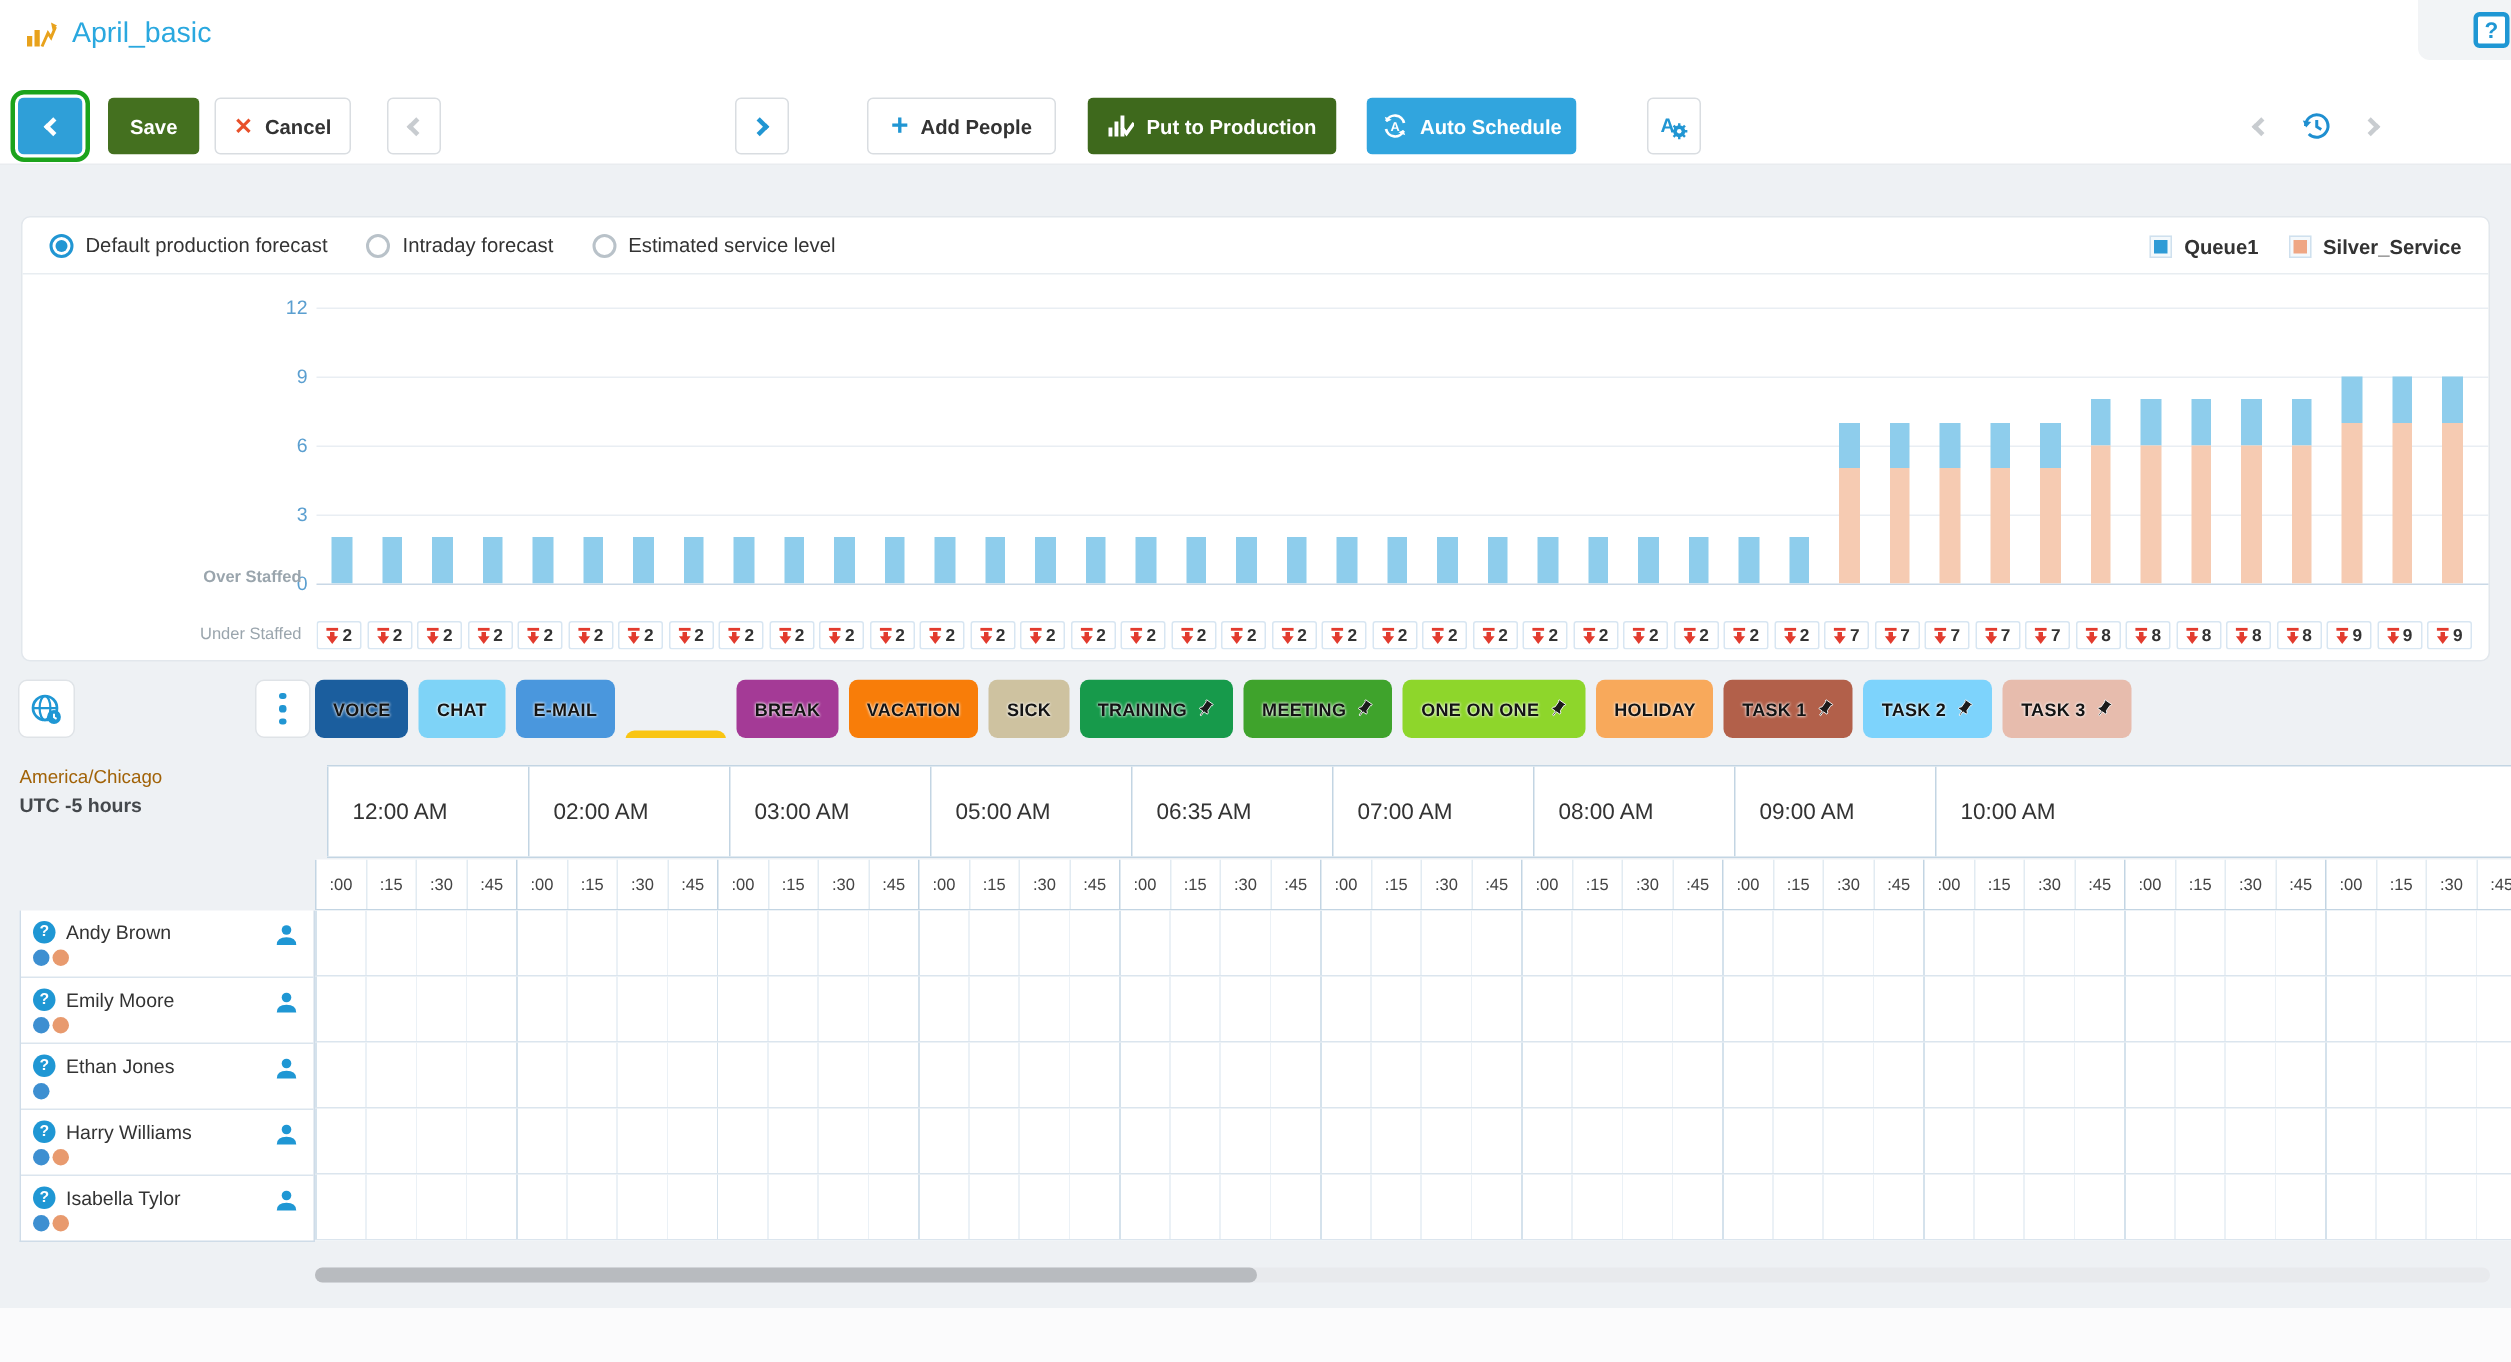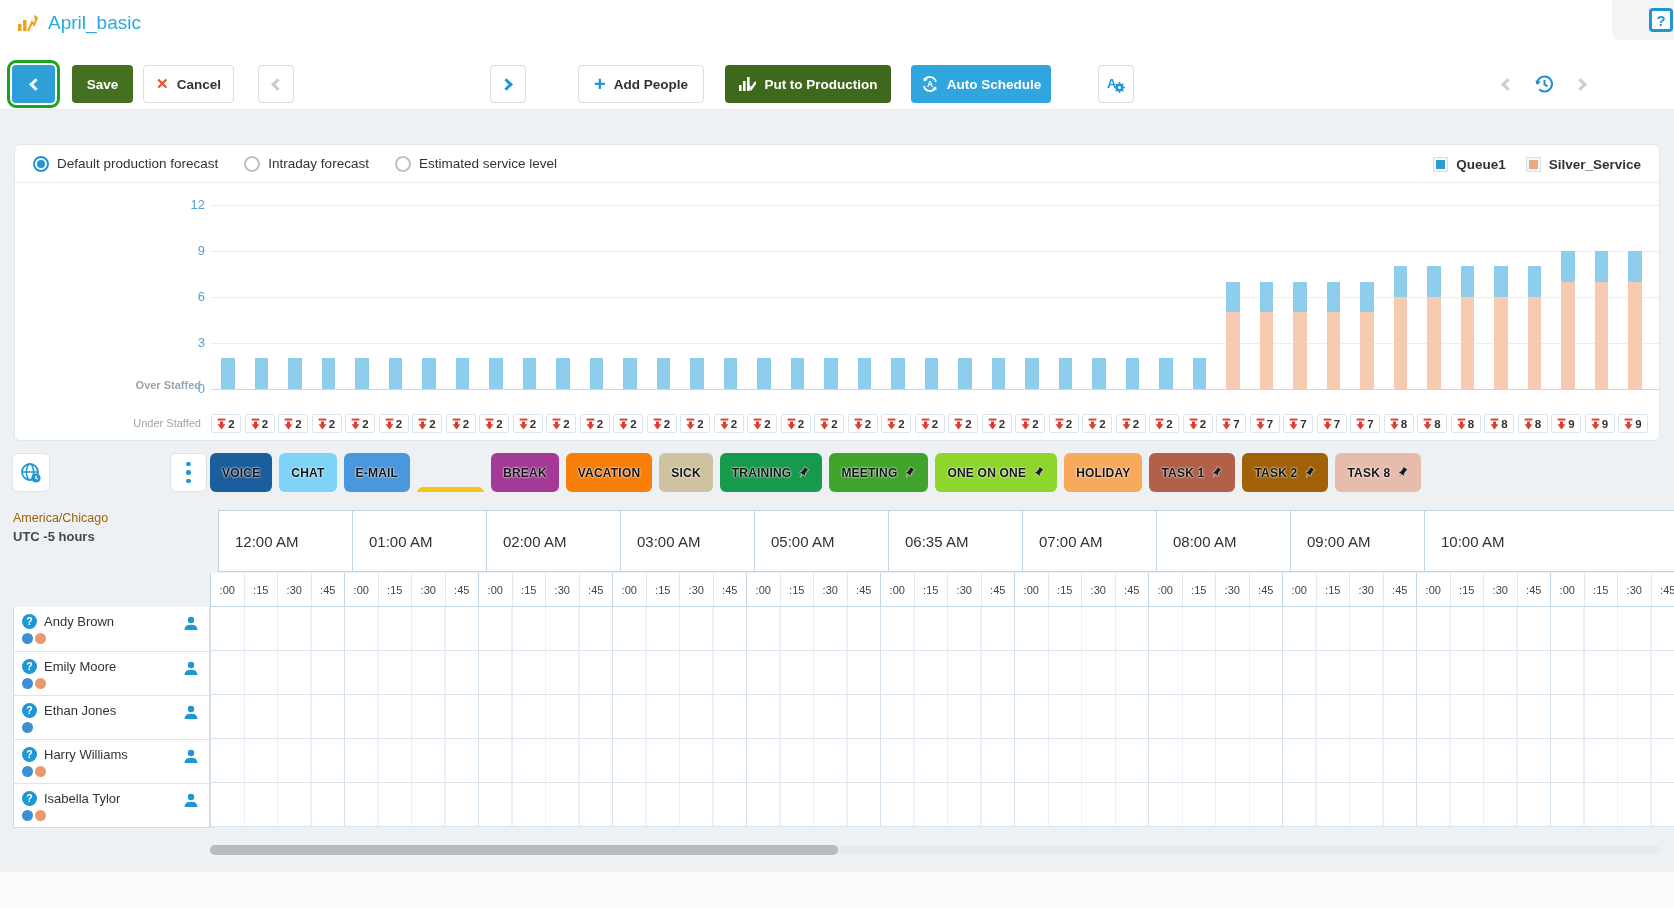--- a/index.html
+++ b/index.html
@@ -767,37 +767,36 @@
       </div>
       <div class="act" style="background: rgb(248, 169, 91);">
         <span>HOLIDAY</span>
       </div>
       <div class="act" style="background: rgb(178, 96, 74);">
         <span>TASK 1</span>
         <svg width="13" height="13" viewBox="0 0 24 24">
           <path d="M16 12V4h1V2H7v2h1v8l-2 2v2h5.2v6h1.6v-6H18v-2l-2-2z" transform="rotate(35 12 12)" fill="#1b1b1b" stroke="#ffffff" stroke-width="1"></path>
         </svg>
       </div>
-      <div class="act" style="background: #a16207;">
+      <div class="act" style="background: #7dd3fc;">
         <span>TASK 2</span>
         <svg width="13" height="13" viewBox="0 0 24 24">
           <path d="M16 12V4h1V2H7v2h1v8l-2 2v2h5.2v6h1.6v-6H18v-2l-2-2z" transform="rotate(35 12 12)" fill="#1b1b1b" stroke="#ffffff" stroke-width="1"></path>
         </svg>
       </div>
       <div class="act" style="background: rgb(231, 188, 173);">
-        <span>TASK 8</span>
+        <span>TASK 3</span>
         <svg width="13" height="13" viewBox="0 0 24 24">
           <path d="M16 12V4h1V2H7v2h1v8l-2 2v2h5.2v6h1.6v-6H18v-2l-2-2z" transform="rotate(35 12 12)" fill="#1b1b1b" stroke="#ffffff" stroke-width="1"></path>
         </svg>
       </div>
     </div>
 
   <div class="hour-row" id="hourRow">
       <div class="hcell">12:00 AM</div>
-      <div class="hcell">01:00 AM</div>
       <div class="hcell">02:00 AM</div>
       <div class="hcell">03:00 AM</div>
       <div class="hcell">05:00 AM</div>
       <div class="hcell">06:35 AM</div>
       <div class="hcell">07:00 AM</div>
       <div class="hcell">08:00 AM</div>
       <div class="hcell">09:00 AM</div>
       <div class="hcell">10:00 AM</div>
     </div>
   <div class="quarter-row" id="quarterRow">

